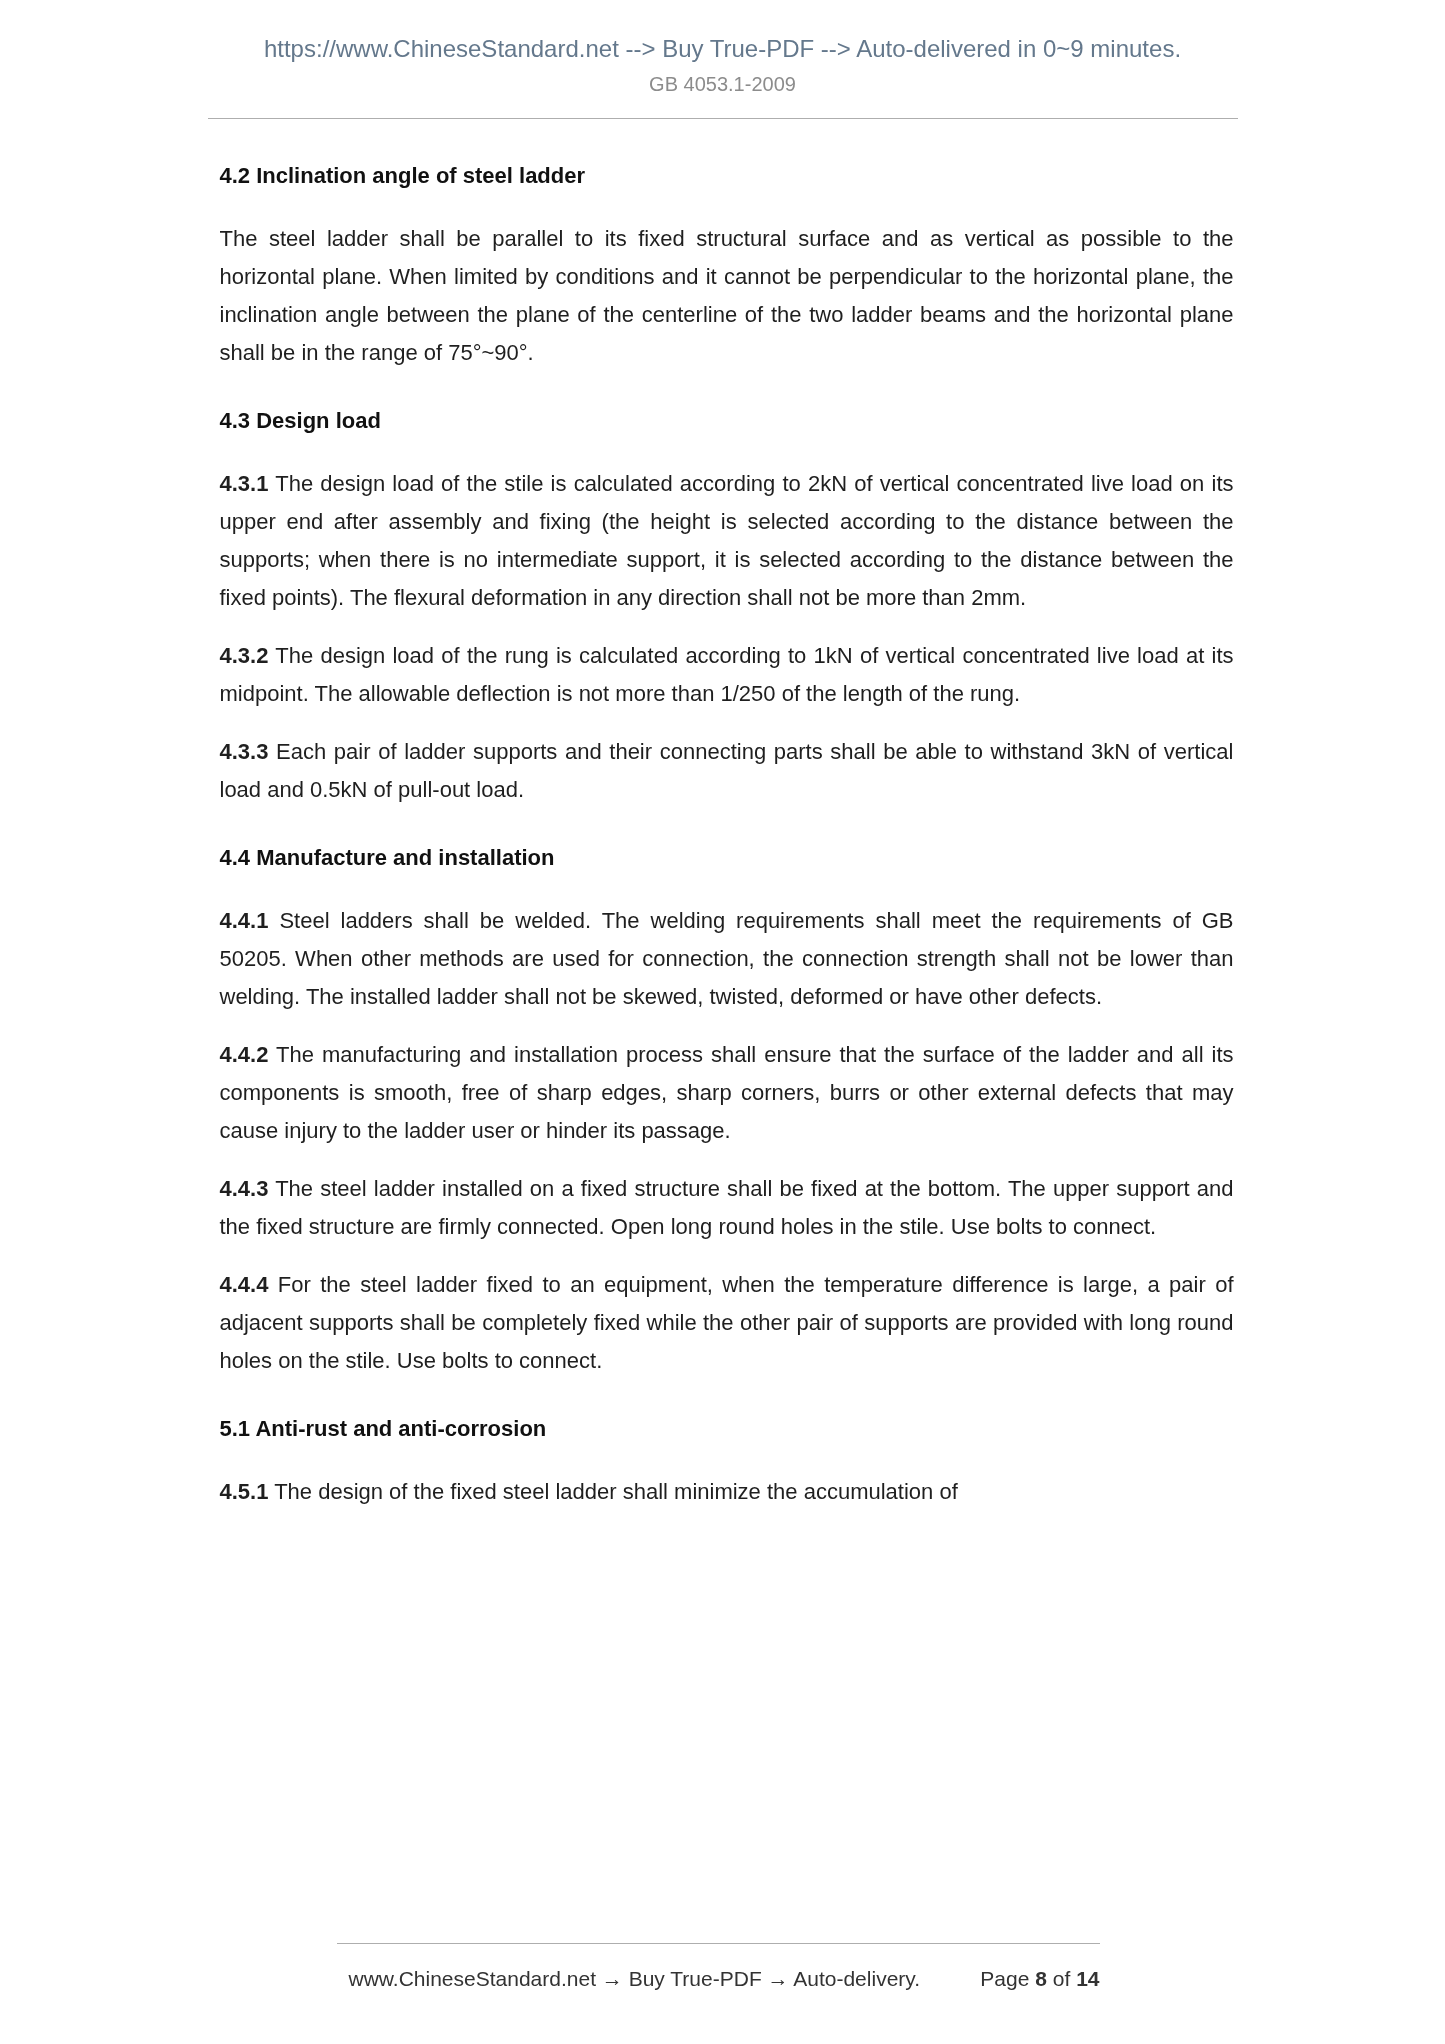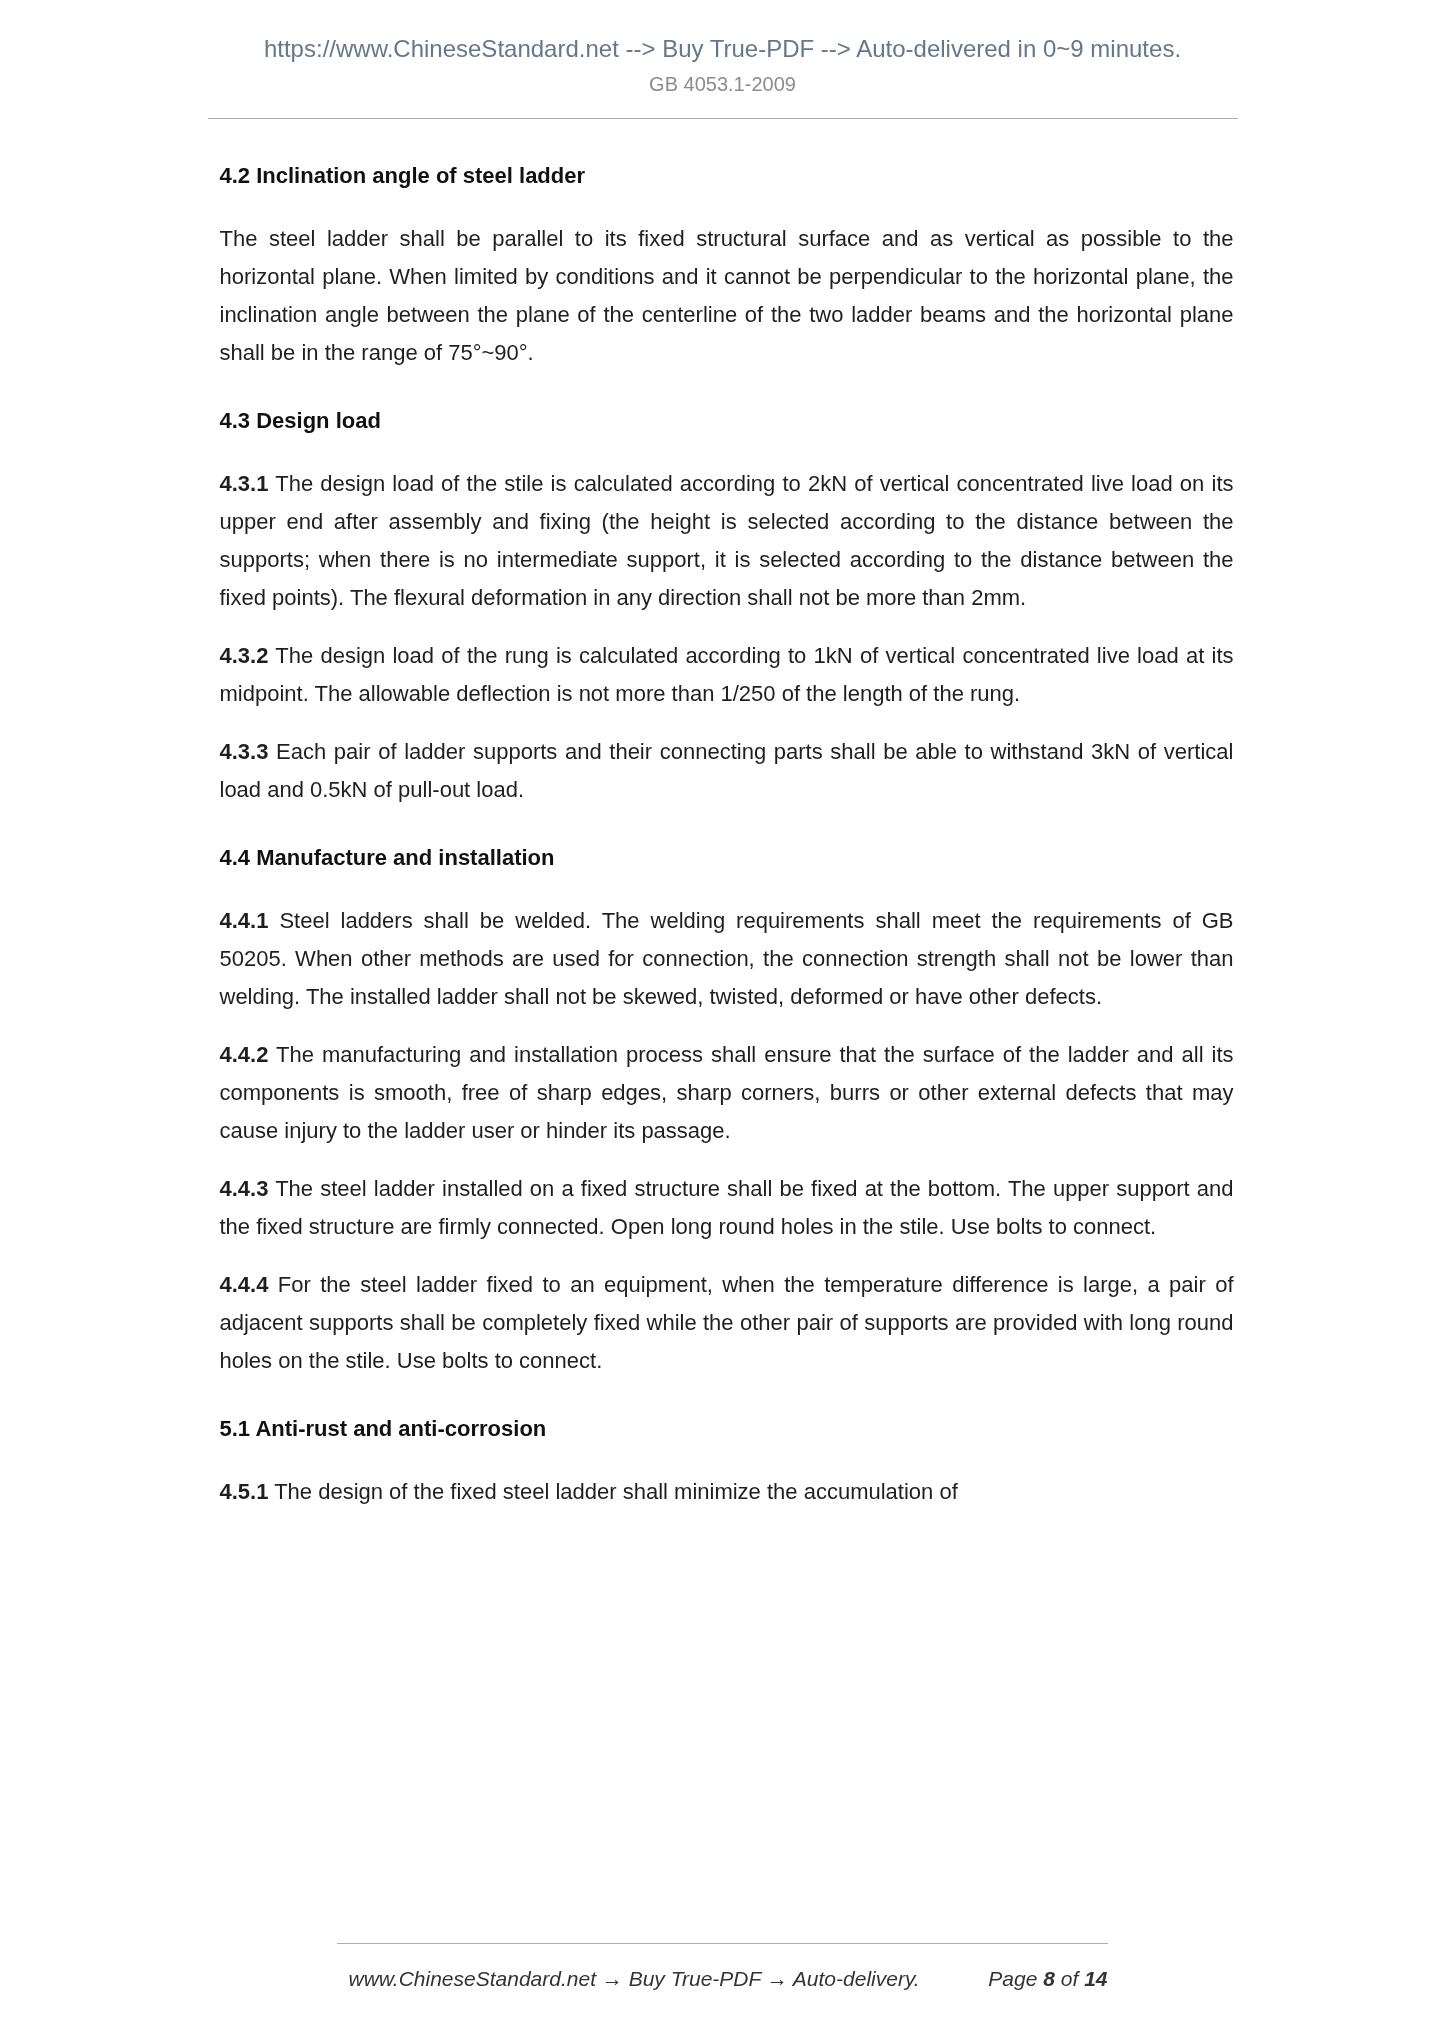--- a/index.html
+++ b/index.html
@@ -52,23 +52,22 @@
   main.body-text p.para {
     margin: 0 4px 20px 0;
     text-align: justify;
   }
   main.body-text .num { font-weight: bold; }
 
   
   .footer {
     position: absolute;
     left: 207px;
-    right: 208px;
+    right: 216px;
     bottom: 52px;
-    font-style: italic;
   }
   hr.footer-rule {
     border: none;
     border-top: 1px solid #aeaeae;
     margin: 0 0 22px 0;
   }
   .footer-row {
     display: flex;
     justify-content: space-between;
     align-items: baseline;

